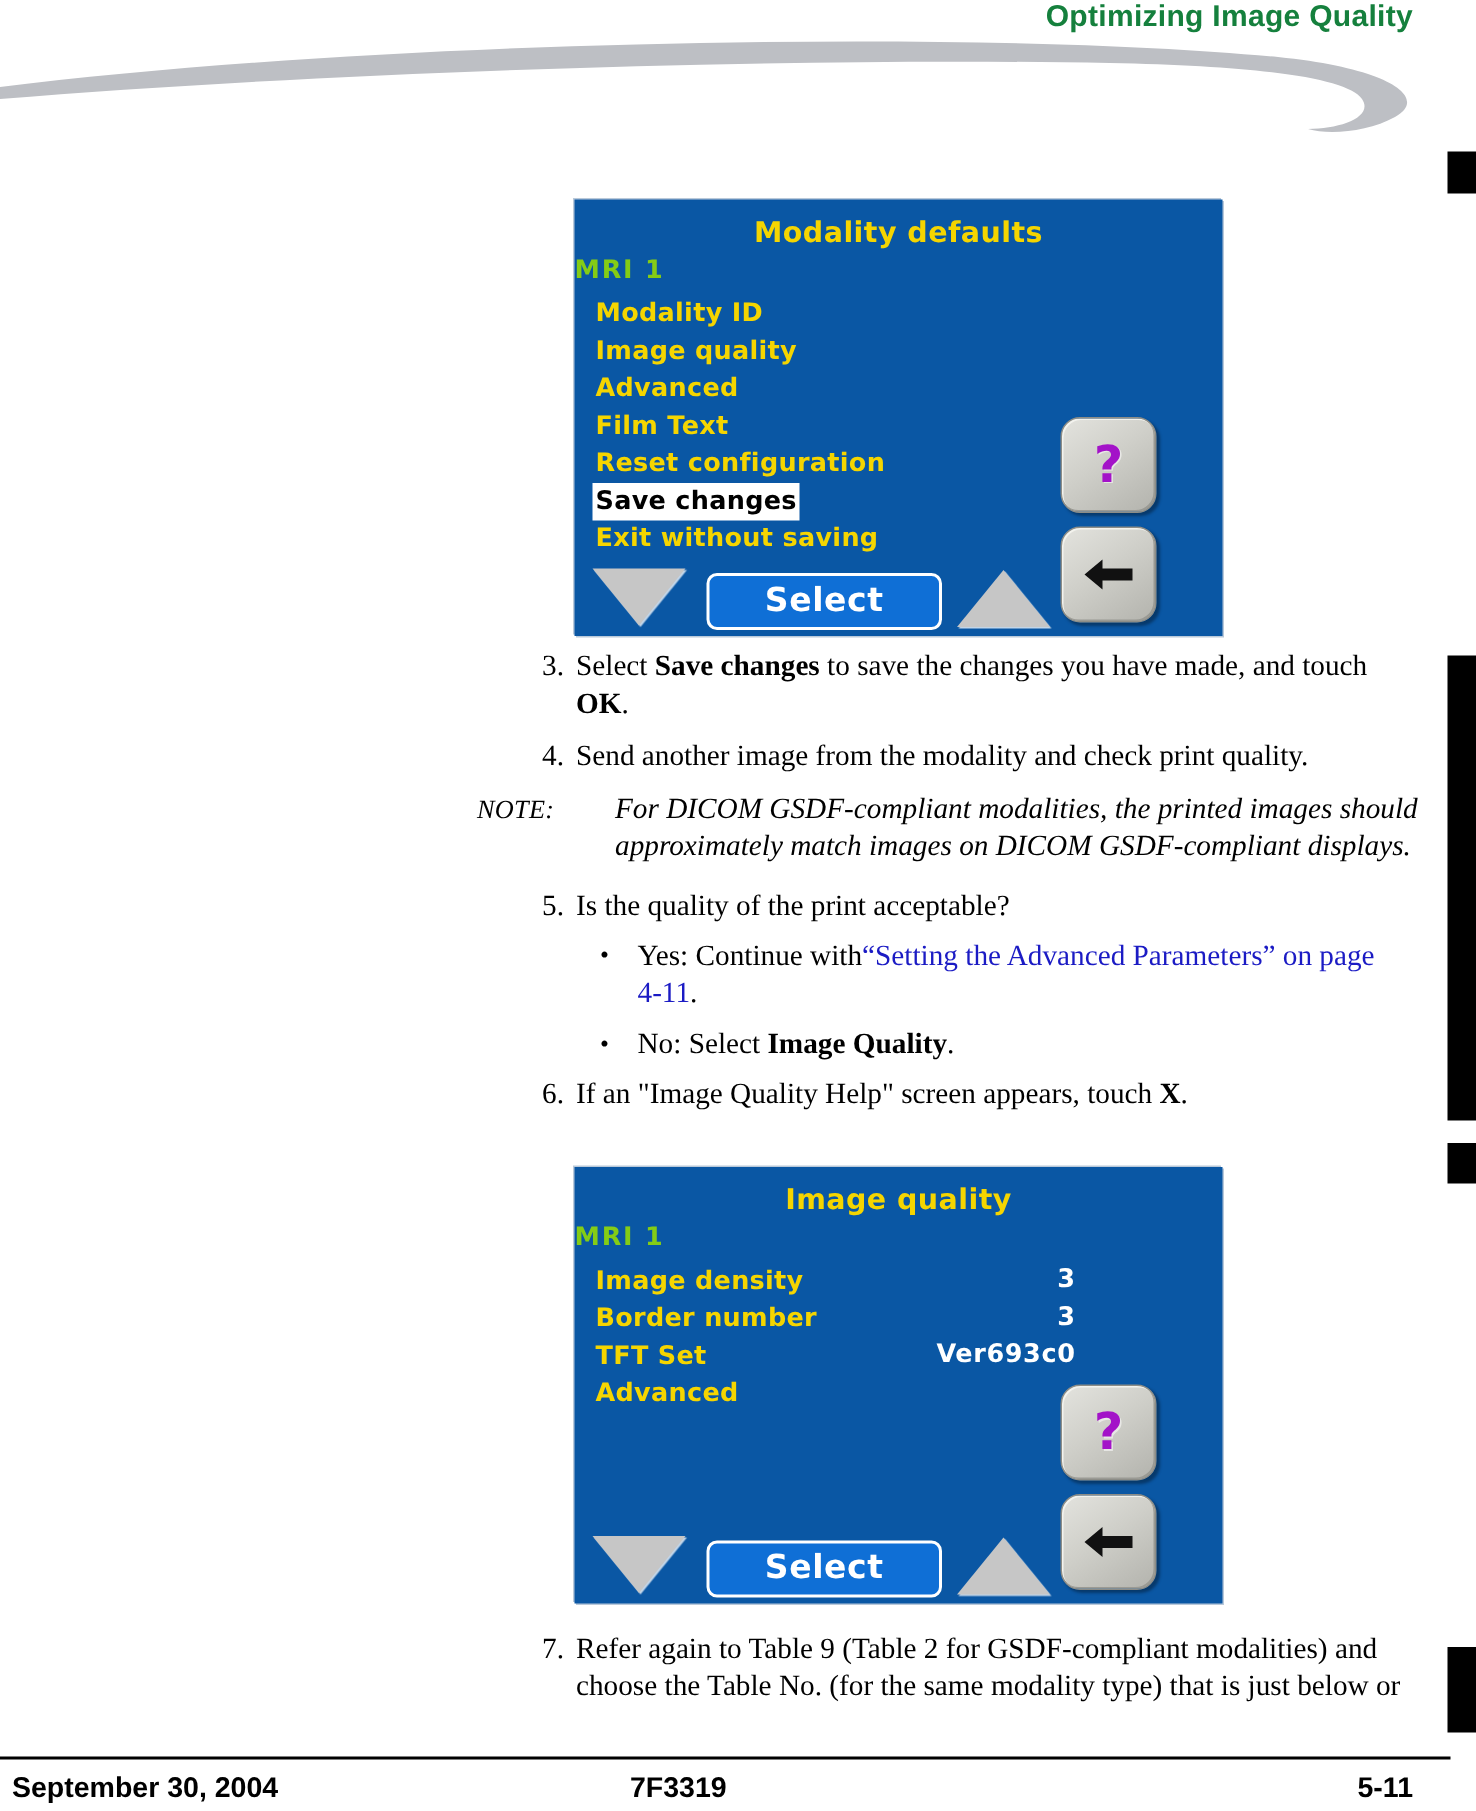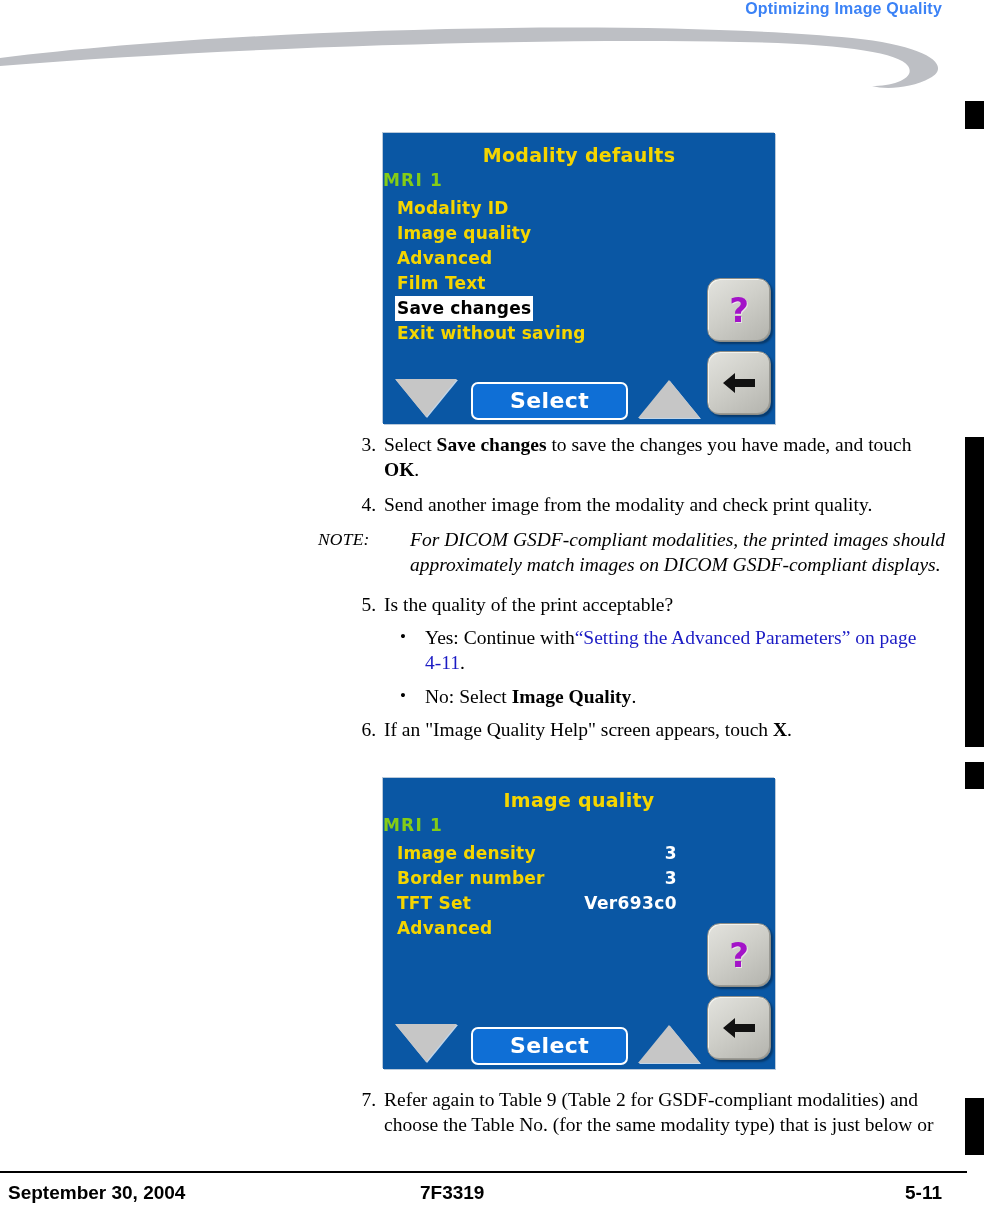--- a/index.html
+++ b/index.html
@@ -16,23 +16,23 @@
     color: #000000;
   }
 
   
   #page-header-title {
     position: absolute;
     top: 0px;
     right: 42px;
     font-family: "Liberation Sans", sans-serif;
     font-weight: bold;
-    font-size: 16px;
+    font-size: 20px;
     letter-spacing: 0.2px;
-    color: #3b82f6;
+    color: #15803d;
     white-space: nowrap;
   }
   #header-swoosh {
     position: absolute;
     left: 0;
     top: 22px;
     width: 984px;
     height: 74px;
     pointer-events: none;
   }
@@ -46,21 +46,21 @@
   }
   #thumb-tab-1 { top: 101px;  height: 28px; }
   #thumb-tab-2 { top: 437px;  height: 310px; }
   #thumb-tab-3 { top: 762px;  height: 27px; }
   #thumb-tab-4 { top: 1098px; height: 57px; }
 
   
   .device-screen {
     position: absolute;
     left: 383px;
-    width: 392px;
+    width: 432px;
     background: #0a57a4;
     box-shadow: -1px -1px 0 #b9c9da, 1px 1px 0 #b9c9da;
     overflow: hidden;
     font-family: "DejaVu Sans", sans-serif;
   }
   #device-screen-modality-defaults { top: 133px; height: 291px; }
   #device-screen-image-quality     { top: 778px; height: 291px; }
 
   .screen-title {
     position: absolute;
@@ -262,20 +262,23 @@
     </div>
     <div class="menu-row">
       <span class="menu-label">Image quality</span>
     </div>
     <div class="menu-row">
       <span class="menu-label">Advanced</span>
     </div>
     <div class="menu-row">
       <span class="menu-label">Film Text</span>
     </div>
+    <div class="menu-row">
+      <span class="menu-label">Reset configuration</span>
+    </div>
     <div class="menu-row selected">
       <span class="menu-label">Save changes</span>
     </div>
     <div class="menu-row">
       <span class="menu-label">Exit without saving</span>
     </div>
   </div>
 
   <div class="tri tri-down" style="left:12px; top:246px;"></div>
   <div class="select-button" style="left:88px; top:249px; width:153px; height:34px; line-height:34px;">Select</div>

